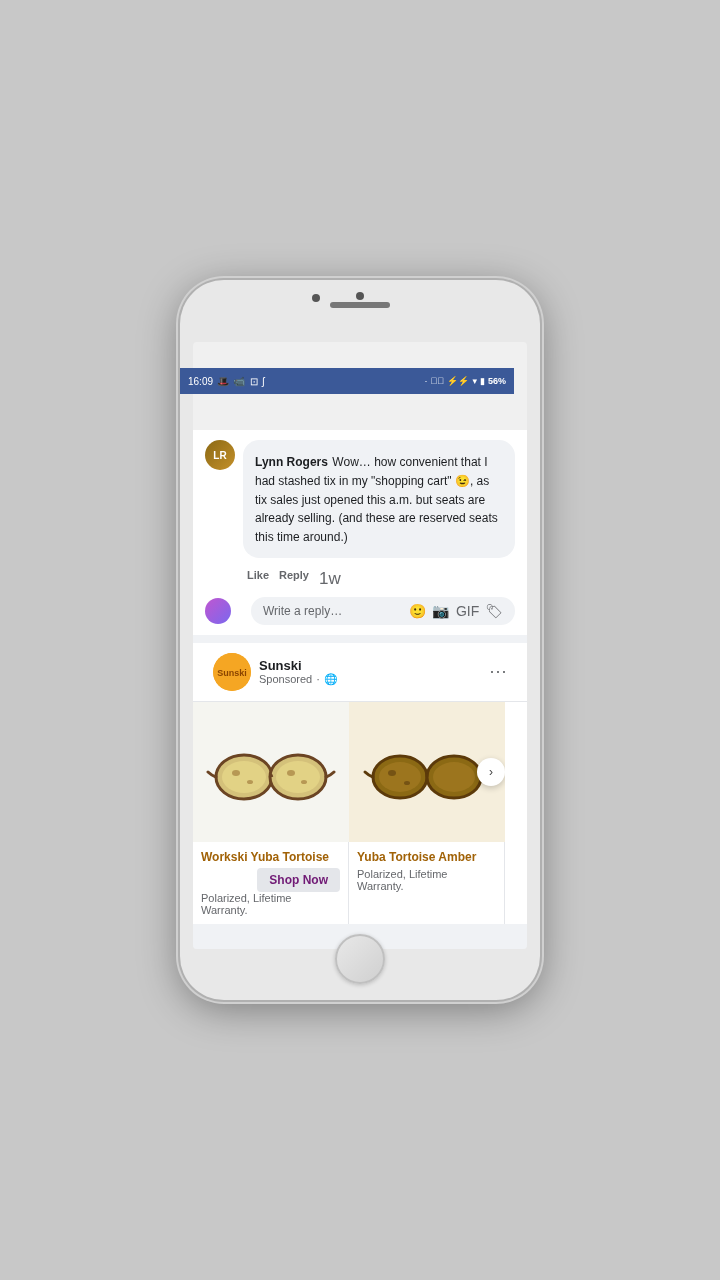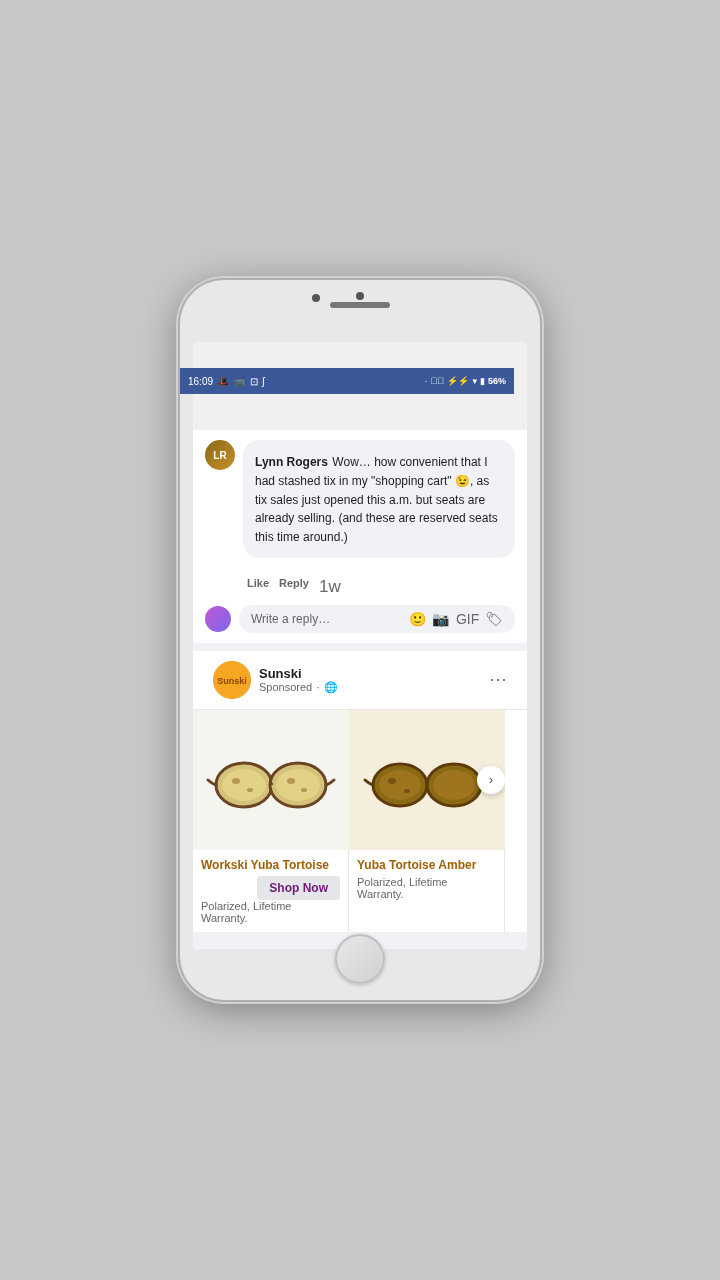--- a/index.html
+++ b/index.html
@@ -184,39 +184,39 @@
 
     .comment-text {
       font-size: 12px;
       color: #1c1e21;
       line-height: 1.4;
     }
 
     .comment-actions {
       display: flex;
       gap: 10px;
-      margin-top: 19px;
+      margin-top: 11px;
       padding-left: 4px;
     }
 
     .comment-action {
       font-size: 11px;
       color: #65676b;
       font-weight: 600;
     }
 
     .comment-time {
       font-size: 17px;
       color: #65676b;
     }
 
     .reply-input-row {
       display: flex;
       align-items: center;
-      gap: 8px;
+      gap: 20px;
       margin-top: 4px;
     }
 
     .reply-avatar {
       width: 26px;
       height: 26px;
       border-radius: 50%;
       background: linear-gradient(135deg, #c056d0, #7b68ee);
       flex-shrink: 0;
     }

